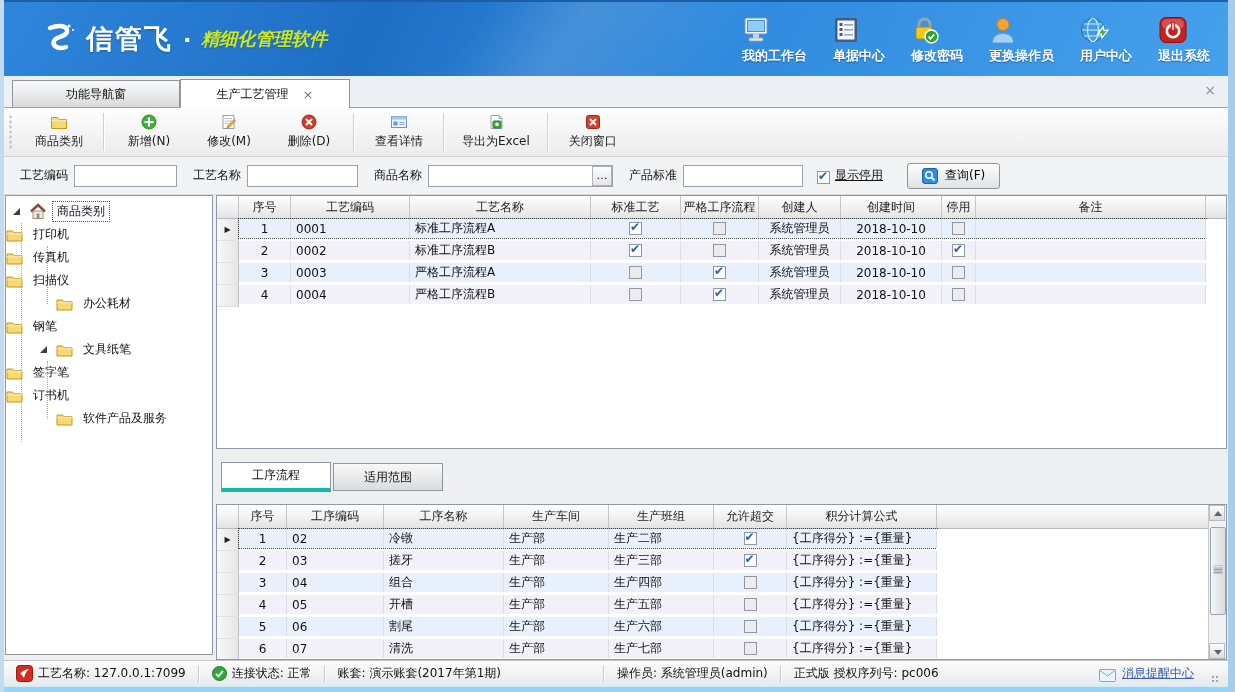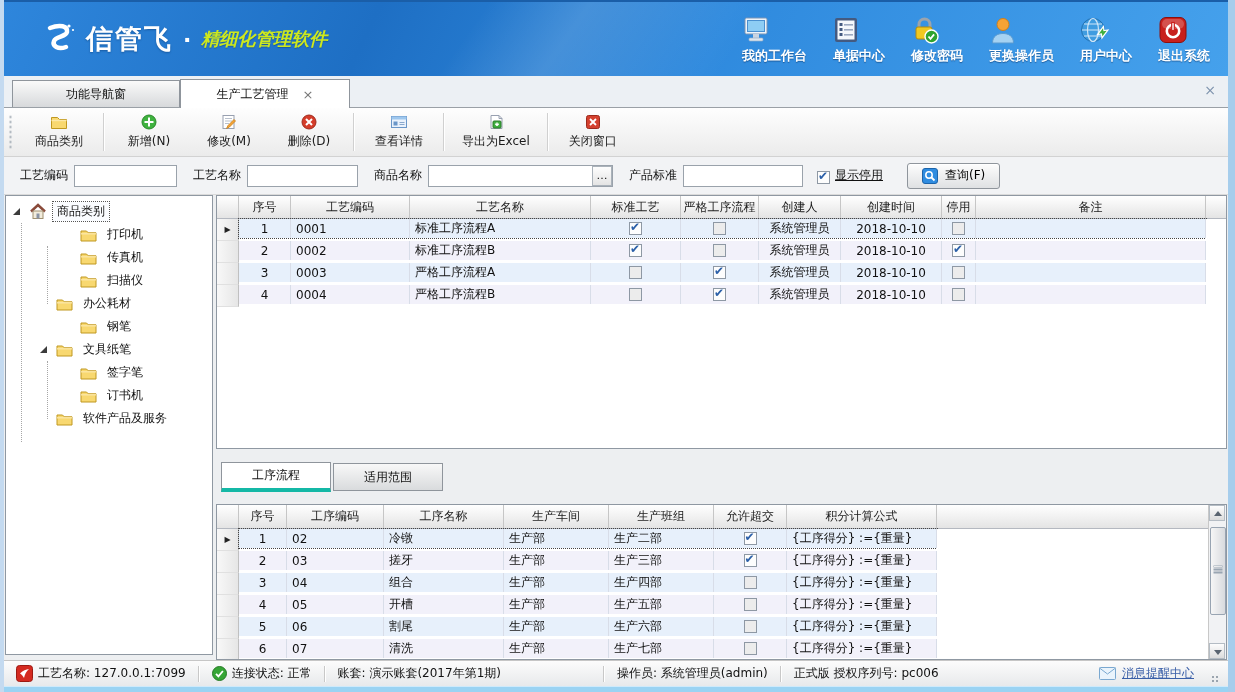--- a/index.html
+++ b/index.html
@@ -46,21 +46,21 @@
   .cb[data-checked="true"]::after{content:"✔";position:absolute;left:0px;top:-3px;font-size:12px;color:#2b5fa8;font-weight:bold;}
   .fcheck{display:inline-flex;align-items:flex-end;gap:5px;margin-left:4px;margin-right:24px;cursor:pointer;text-decoration:underline;}
   .qbtn{display:inline-flex;align-items:center;gap:7px;height:26px;padding:0 14px;border:1px solid #8f959c;border-radius:3px;
         background:linear-gradient(#fdfdfd,#dfe1e3);box-shadow:0 1px 0 #fff inset;cursor:pointer;font:inherit;}
   
   .content{height:465px;display:flex;background:#edeff1;}
   .tree{width:208px;margin-left:1px;margin-top:0;height:460px;background:#fff;border:1px solid #8f98a2;box-sizing:border-box;
         position:relative;padding-top:4px;overflow:hidden;}
   .titem{height:23px;display:flex;align-items:center;cursor:pointer;position:relative;z-index:1;}
   .titem .tg{width:0;height:0;border-left:7px solid transparent;border-bottom:7px solid #3c3c3c;margin-right:9px;flex:0 0 auto;cursor:pointer;}
-  .lvl0{padding-left:7px;} .lvl1{padding-left:34px;} .lvl1.leaf{padding-left:50px;} .lvl2{padding-left:74px;}
+  .lvl0{padding-left:7px;} .lvl1{padding-left:34px;} .lvl1.leaf{padding-left:50px;} .lvl2{}
   .ticon{margin-right:6px;display:flex;flex:0 0 auto;}
   .tlabel{padding:1px 4px;white-space:nowrap;}
   .titem.selected .tlabel{outline:1px dotted #555;background:#fafcff;}
   .tline{position:absolute;width:0;border-left:1px dotted #a6a6a6;z-index:0;}
   .maincol{flex:1;display:flex;flex-direction:column;margin-left:3px;margin-right:1px;gap:13px;}
   
   .gridtop{height:266px;background:#fff;border:1px solid #8f98a2;box-sizing:border-box;overflow:hidden;}
   .ghead{display:flex;height:23px;background:linear-gradient(#ffffff,#e4e4e4);border-bottom:1px solid #b4b8c0;box-sizing:border-box;}
   .gh{display:flex;align-items:center;justify-content:center;border-right:1px solid #c6c6c6;box-sizing:border-box;cursor:pointer;color:#1c1c1c;}
   .gh.fill{border-right:none;flex:1;cursor:default;}
@@ -94,21 +94,21 @@
   .sb-arrow::after{content:"";position:absolute;left:4px;border-left:4px solid transparent;border-right:4px solid transparent;}
   .sb-up{top:0;} .sb-up::after{top:5px;border-bottom:5px solid #5a6470;}
   .sb-down{bottom:0;} .sb-down::after{top:6px;border-top:5px solid #5a6470;}
   .sb-thumb{position:absolute;left:1px;top:22px;width:14px;height:86px;border:1px solid #98a4b2;border-radius:2px;
             background:linear-gradient(90deg,#f6f6f6,#d8dade);cursor:grab;}
   .sb-thumb::after{content:"";position:absolute;left:3px;right:3px;top:38px;height:1px;box-shadow:0 0 0 .5px #9aa6b2,0 3px 0 .5px #9aa6b2,0 6px 0 .5px #9aa6b2;}
   
   .statusbar{height:26px;background:linear-gradient(#fcfcfc,#e7e9eb);border-top:1px solid #c6c6c6;display:flex;align-items:center;box-sizing:border-box;}
   .sseg{display:flex;align-items:center;gap:5px;padding:0 12px;white-space:nowrap;}
   .ssep{width:1px;height:16px;background:#c8c8c8;border-right:1px solid #fff;}
-  .slink{margin-left:auto;margin-right:34px;display:flex;align-items:center;gap:6px;cursor:pointer;}
+  .slink{margin-left:auto;margin-right:34px;display:flex;align-items:flex-end;gap:6px;cursor:pointer;}
   .slink .txt{color:#3a5fa8;text-decoration:underline;}
   .sgrip{position:absolute;right:9px;bottom:9px;width:8px;height:8px;
          background-image:radial-gradient(circle,#9aa4ae 1px,transparent 1.2px);background-size:4px 4px;}
   .btmedge{height:6px;background:#9ad3f3;border-top:1px solid #cfeafb;}
   svg{display:block;}
 </style>
 </head>
 <body>
 
 <div class="win">

